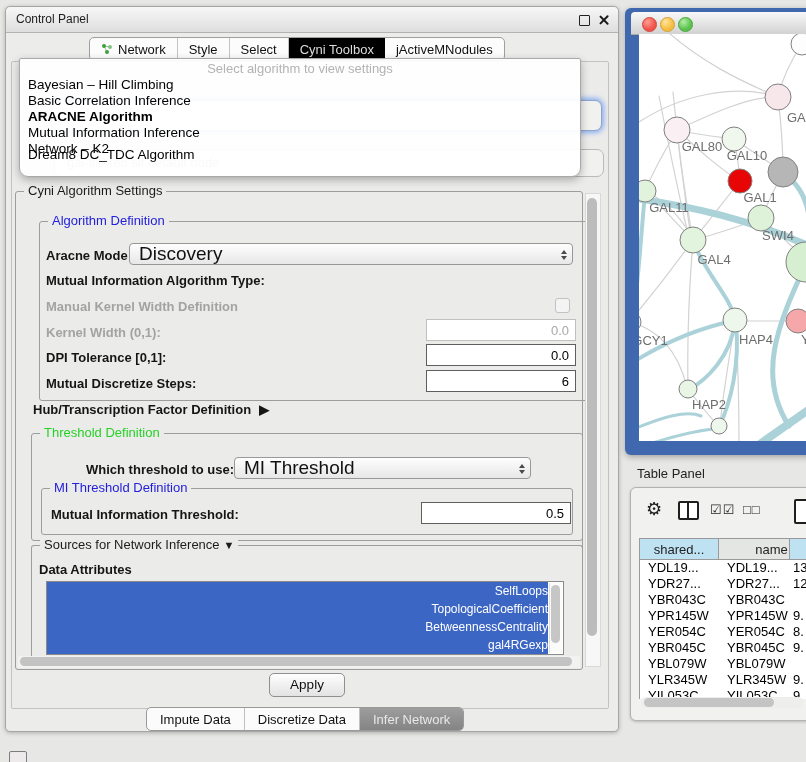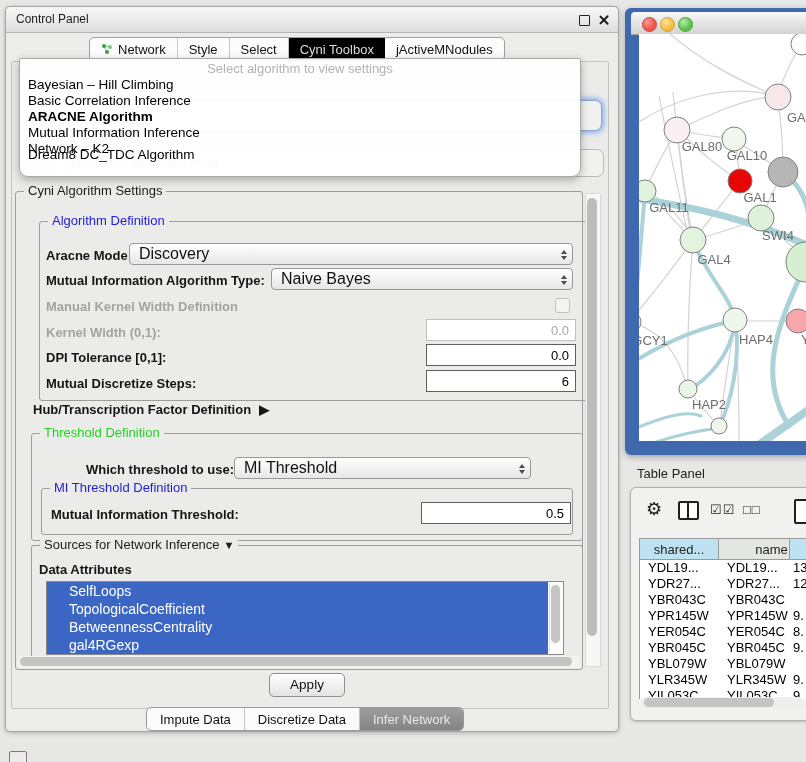--- a/index.html
+++ b/index.html
@@ -41,36 +41,36 @@
   .dd-item.sel{font-weight:bold;}
   
   .groupbox{position:absolute;border:1px solid #9d9d9d;border-radius:3px;}
   .groupbox.noborder-bottom{border-bottom:none;border-radius:3px 3px 0 0;}
   .legend{position:absolute;top:-9px;left:8px;background:#ebebe9;padding:0 4px;font-size:13px;color:#1c1c1c;white-space:nowrap;}
   .legend.blue{color:#2320dd;} .legend.green{color:#27d127;}
   .lbl{position:absolute;font-size:13px;font-weight:bold;color:#151515;white-space:nowrap;}
   .lbl.dis{color:#a3a3a3;}
   
   .combo{position:absolute;height:22px;background:linear-gradient(#fefefe,#e7e7e7);
-      border:1px solid #989898;border-radius:4px;font-size:16px;color:#111;
+      border:1px solid #989898;border-radius:4px;font-size:19px;color:#111;
       display:flex;align-items:center;padding-left:9px;box-sizing:border-box;}
   .arrows{position:absolute;right:5px;top:3px;}
   .arrows .up{width:0;height:0;border:3.5px solid transparent;border-bottom:4.5px solid #4a4a4a;margin-bottom:2px;}
   .arrows .dn{width:0;height:0;border:3.5px solid transparent;border-top:4.5px solid #4a4a4a;}
   
   .field{position:absolute;height:20px;background:#fff;border:1px solid #5f5f5f;
       font-size:13px;color:#000;text-align:right;padding:0 6px 0 2px;box-sizing:content-box;
       font-family:"Liberation Sans",sans-serif;}
   .field.dis{border-color:#c0c0c0;color:#a8a8a8;}
   .checkbox{position:absolute;width:13px;height:13px;border:1.5px solid #c2c2c2;border-radius:3px;background:#f4f4f4;}
   
   #attr-list{position:absolute;left:40px;top:574px;width:516px;height:72px;background:#fff;
       border:1px solid #8a8a8a;overflow:hidden;}
-  .src-item{height:18px;line-height:18px;background:#3c66c4;color:#fff;font-size:14px;
-      padding-left:22px;margin-right:15px;white-space:nowrap;}
+  .src-item{height:18px;line-height:18px;background:#3c66c4;color:#fff;font-size:12px;
+      padding-left:22px;margin-right:15px;white-space:nowrap;text-align:right;}
   #attr-scroll{position:absolute;right:1px;top:1px;width:12px;height:70px;background:#fbfbfb;border-left:1px solid #e0e0e0;}
   #attr-thumb{position:absolute;left:1px;top:2px;width:9px;height:58px;background:#c6c6c6;border-radius:5px;}
   
   #vscroll{position:absolute;left:579px;top:186px;width:14px;height:472px;background:#f7f7f7;border:1px solid #d9d9d9;}
   #vthumb{position:absolute;left:1px;top:4px;width:10px;height:438px;background:#bcbcbc;border-radius:6px;}
   #hscroll{position:absolute;left:12px;top:649px;width:562px;height:12px;background:#f2f2f1;}
   #hthumb{position:absolute;left:2px;top:1px;width:552px;height:9px;background:#c3c3c3;border-radius:5px;}
   
   #hub-row{position:absolute;left:27px;top:395px;font-size:13px;font-weight:bold;color:#151515;}
   #hub-row .tri{font-size:13px;margin-left:8px;}
@@ -178,27 +178,20 @@
   </div>
   <div class="lbl" style="left:40px;top:241px;">Aracne Mode:</div>
   <div class="combo" style="left:123px;top:236px;width:444px;">
     <span>Discovery</span>
     <span class="arrows">
         <div class="up"></div>
         <div class="dn"></div>
       </span>
   </div>
   <div class="lbl" style="left:40px;top:266px;">Mutual Information Algorithm Type:</div>
-  <div class="combo" style="left:265px;top:261px;width:302px;">
-    <span>Naive Bayes</span>
-    <span class="arrows">
-        <div class="up"></div>
-        <div class="dn"></div>
-      </span>
-  </div>
   <div class="lbl dis" style="left:40px;top:292px;">Manual Kernel Width Definition</div>
   <div class="checkbox" style="left:549px;top:291px;"></div>
   <div class="lbl dis" style="left:40px;top:318px;">Kernel Width (0,1):</div>
   <input class="field dis" style="left: 420px; top: 312px; width: 140px;" readonly="" value="0.0">
   <div class="lbl" style="left:40px;top:343px;">DPI Tolerance [0,1]:</div>
   <input class="field" style="left: 420px; top: 337px; width: 140px;" readonly="" value="0.0">
   <div class="lbl" style="left:40px;top:369px;">Mutual Discretize Steps:</div>
   <input class="field" style="left: 420px; top: 363px; width: 140px;" readonly="" value="6">
 
   <div id="hub-row">

